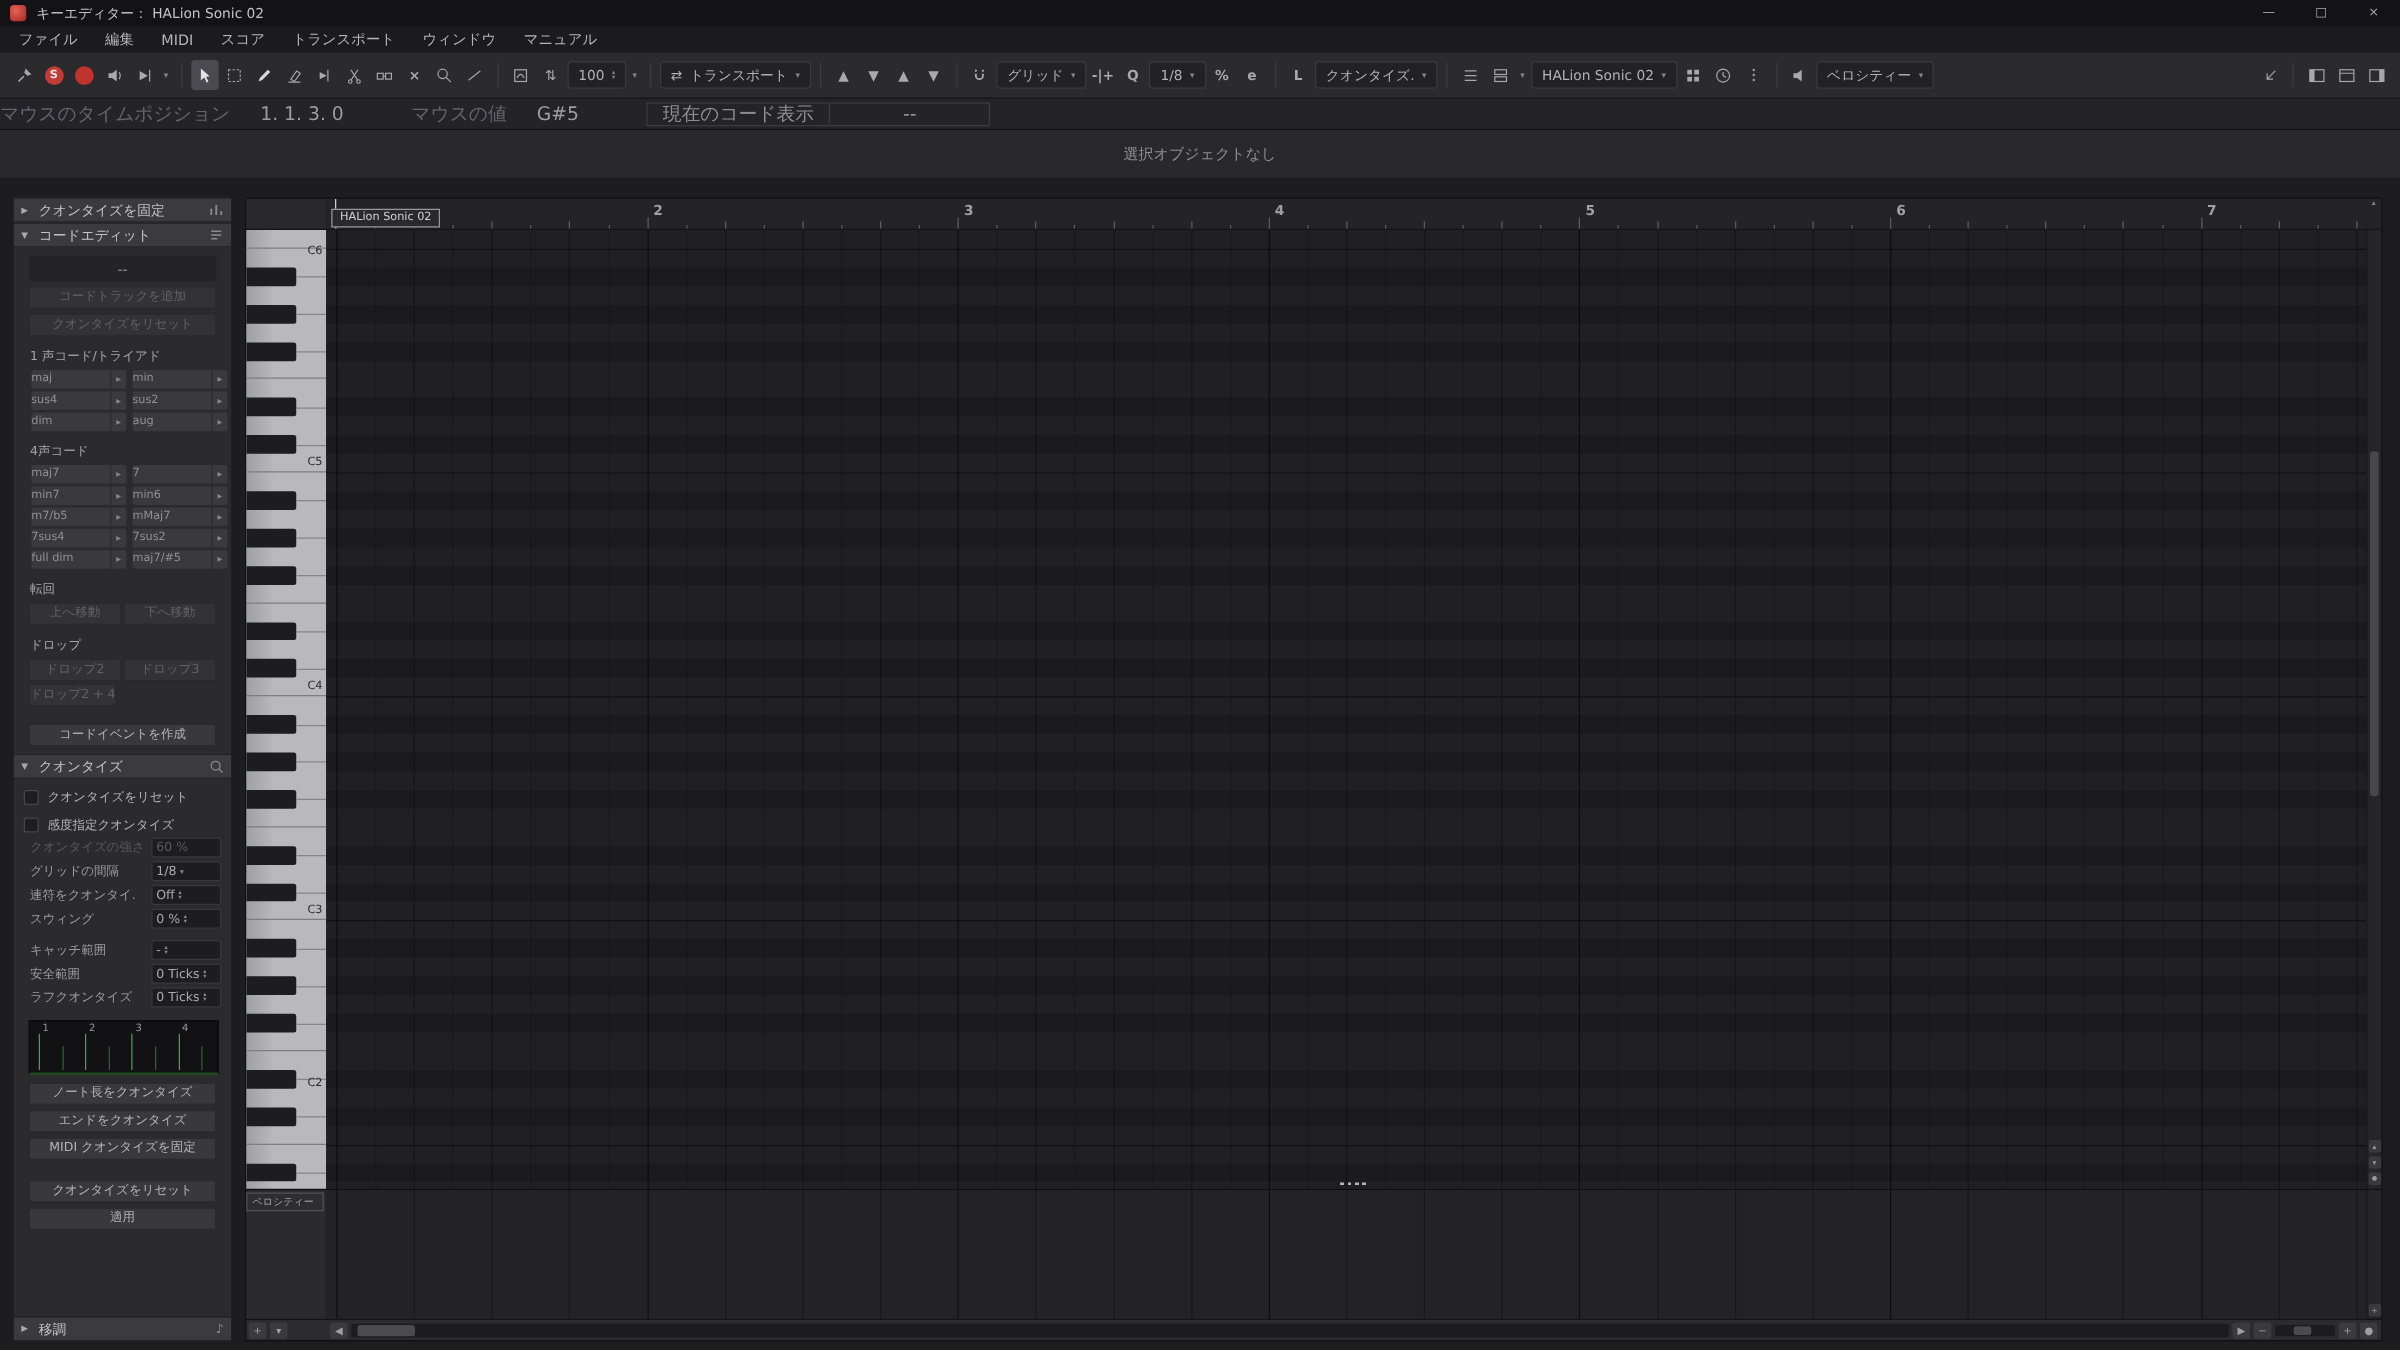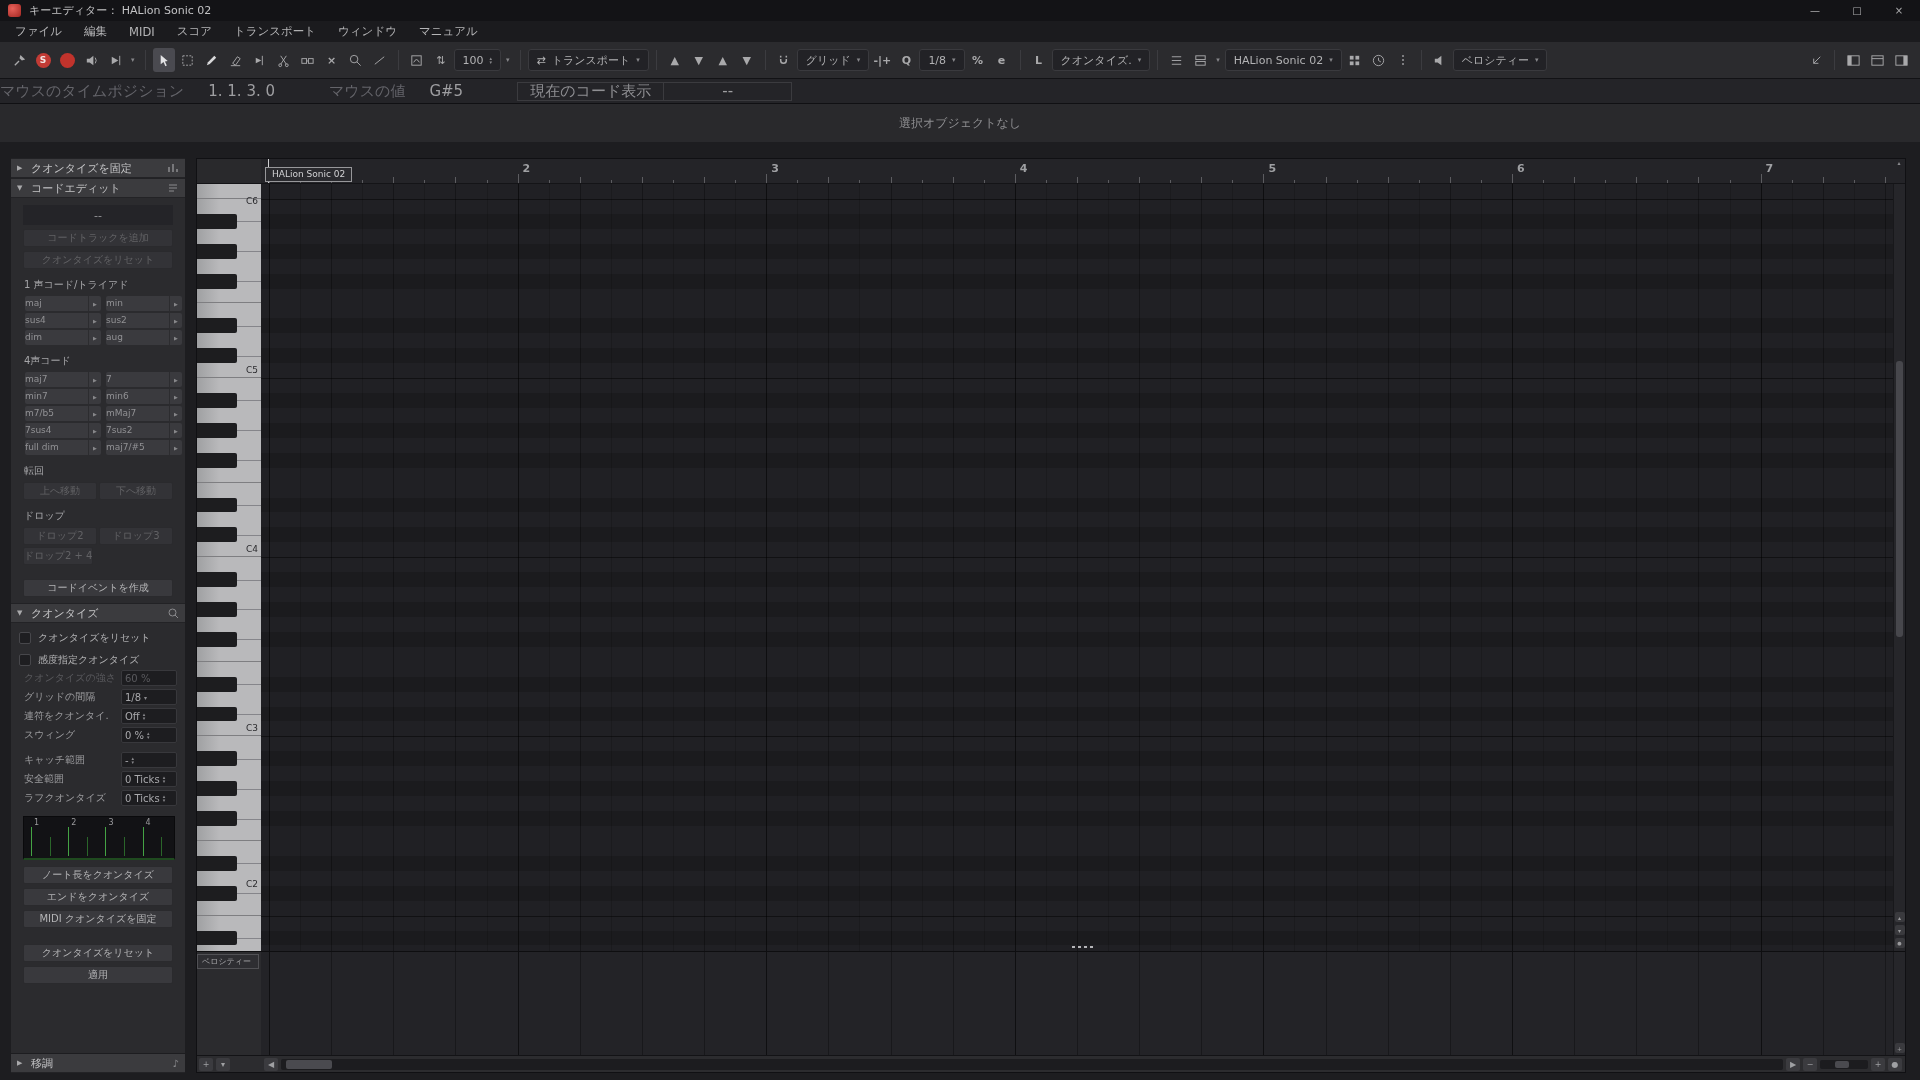--- a/index.html
+++ b/index.html
@@ -700,21 +700,21 @@
           <div class="bkey" style="top: 522.55px; height: 14.93px;"></div>
           <div class="ksep" style="top: 551.41px;"></div>
           <div class="klabel" style="top: 539.48px;">C3</div>
           <div class="bkey" style="top: 567.34px; height: 14.93px;"></div>
           <div class="bkey" style="top: 597.2px; height: 14.93px;"></div>
           <div class="bkey" style="top: 627.06px; height: 14.93px;"></div>
           <div class="ksep" style="top: 655.92px;"></div>
           <div class="bkey" style="top: 671.85px; height: 14.93px;"></div>
           <div class="bkey" style="top: 701.71px; height: 14.93px;"></div>
           <div class="ksep" style="top: 730.57px;"></div>
-          <div class="klabel" style="top: 695px;">C2</div>
+          <div class="klabel" style="top: 678px;">C2</div>
           <div class="bkey" style="top: 746.5px; height: 14.93px;"></div>
         </div>
       <div class="grid" id="grid">
         <div class="sel-dashes"></div>
       <div class="octline" style="top: 14.93px;"></div>
           <div class="grow" style="top: 29.86px; height: 14.93px;"></div>
           <div class="grow" style="top: 59.72px; height: 14.93px;"></div>
           <div class="grow" style="top: 89.58px; height: 14.93px;"></div>
           <div class="grow" style="top: 134.37px; height: 14.93px;"></div>
           <div class="grow" style="top: 164.23px; height: 14.93px;"></div>

